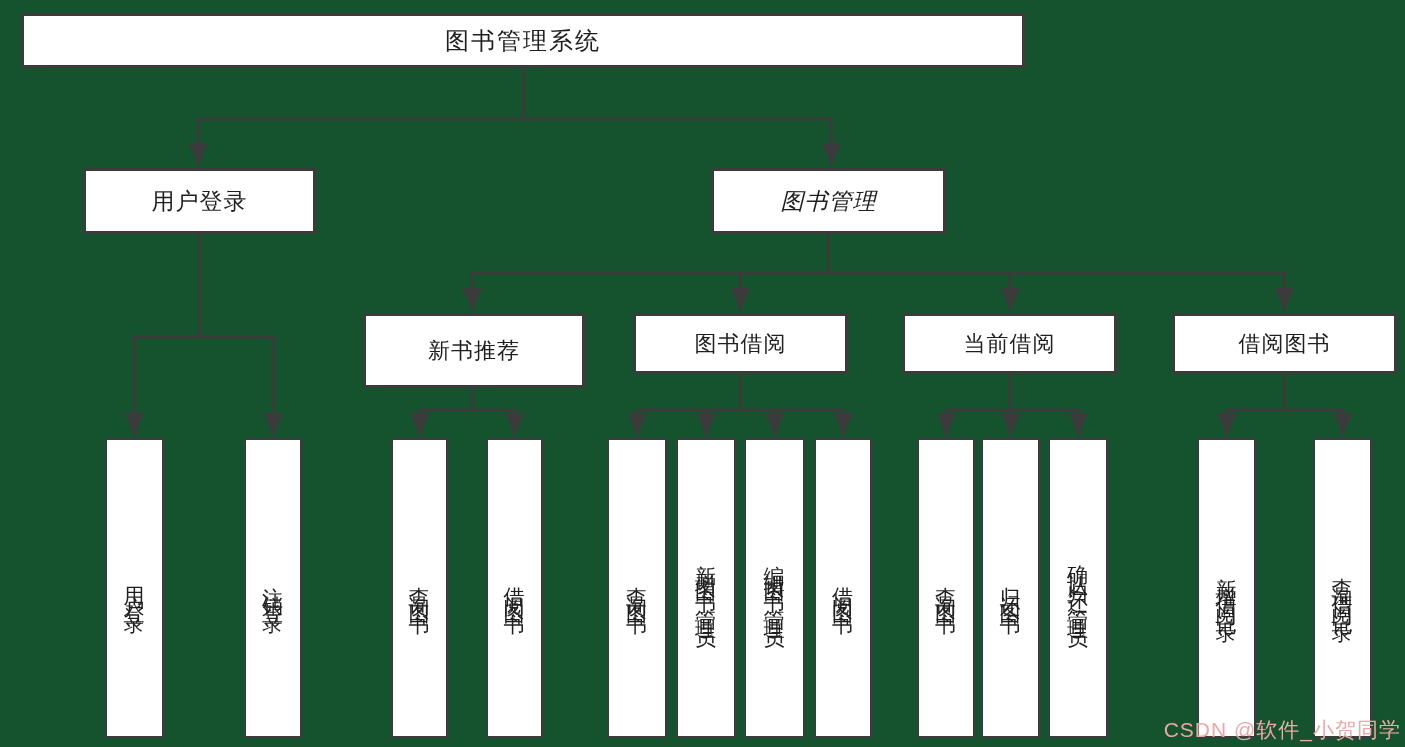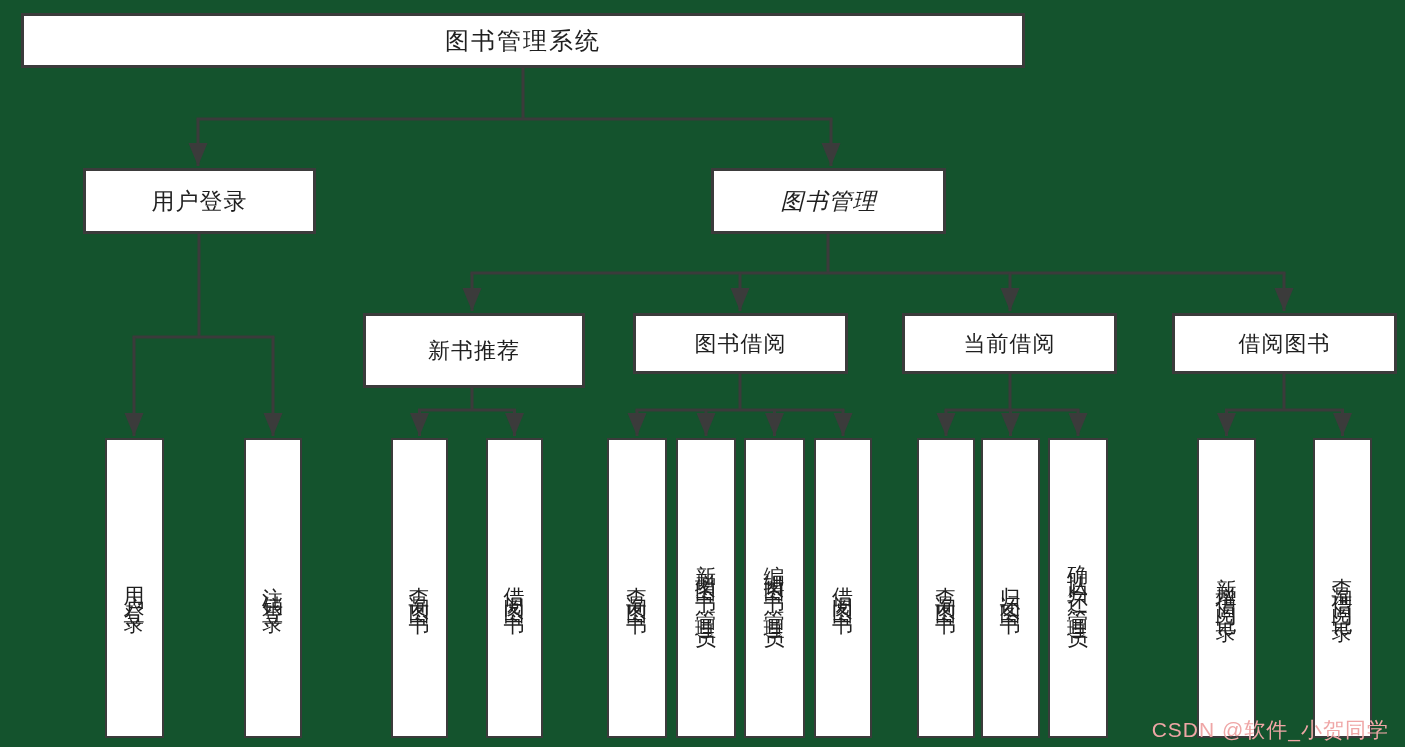--- a/index.html
+++ b/index.html
@@ -47,21 +47,21 @@
   }
   .leaf-node .lbl {
     writing-mode: vertical-rl;
     text-orientation: mixed;
     font-size: 21px;
     line-height: 1;
     letter-spacing: 9px;
   }
   .watermark {
     position: absolute;
-    right: 16px;
+    right: 4px;
     bottom: 3px;
     font-size: 21px;
     letter-spacing: 1px;
     color: #efa6a6;
     z-index: 3;
     white-space: nowrap;
   }
 </style>
 </head>
 <body>

